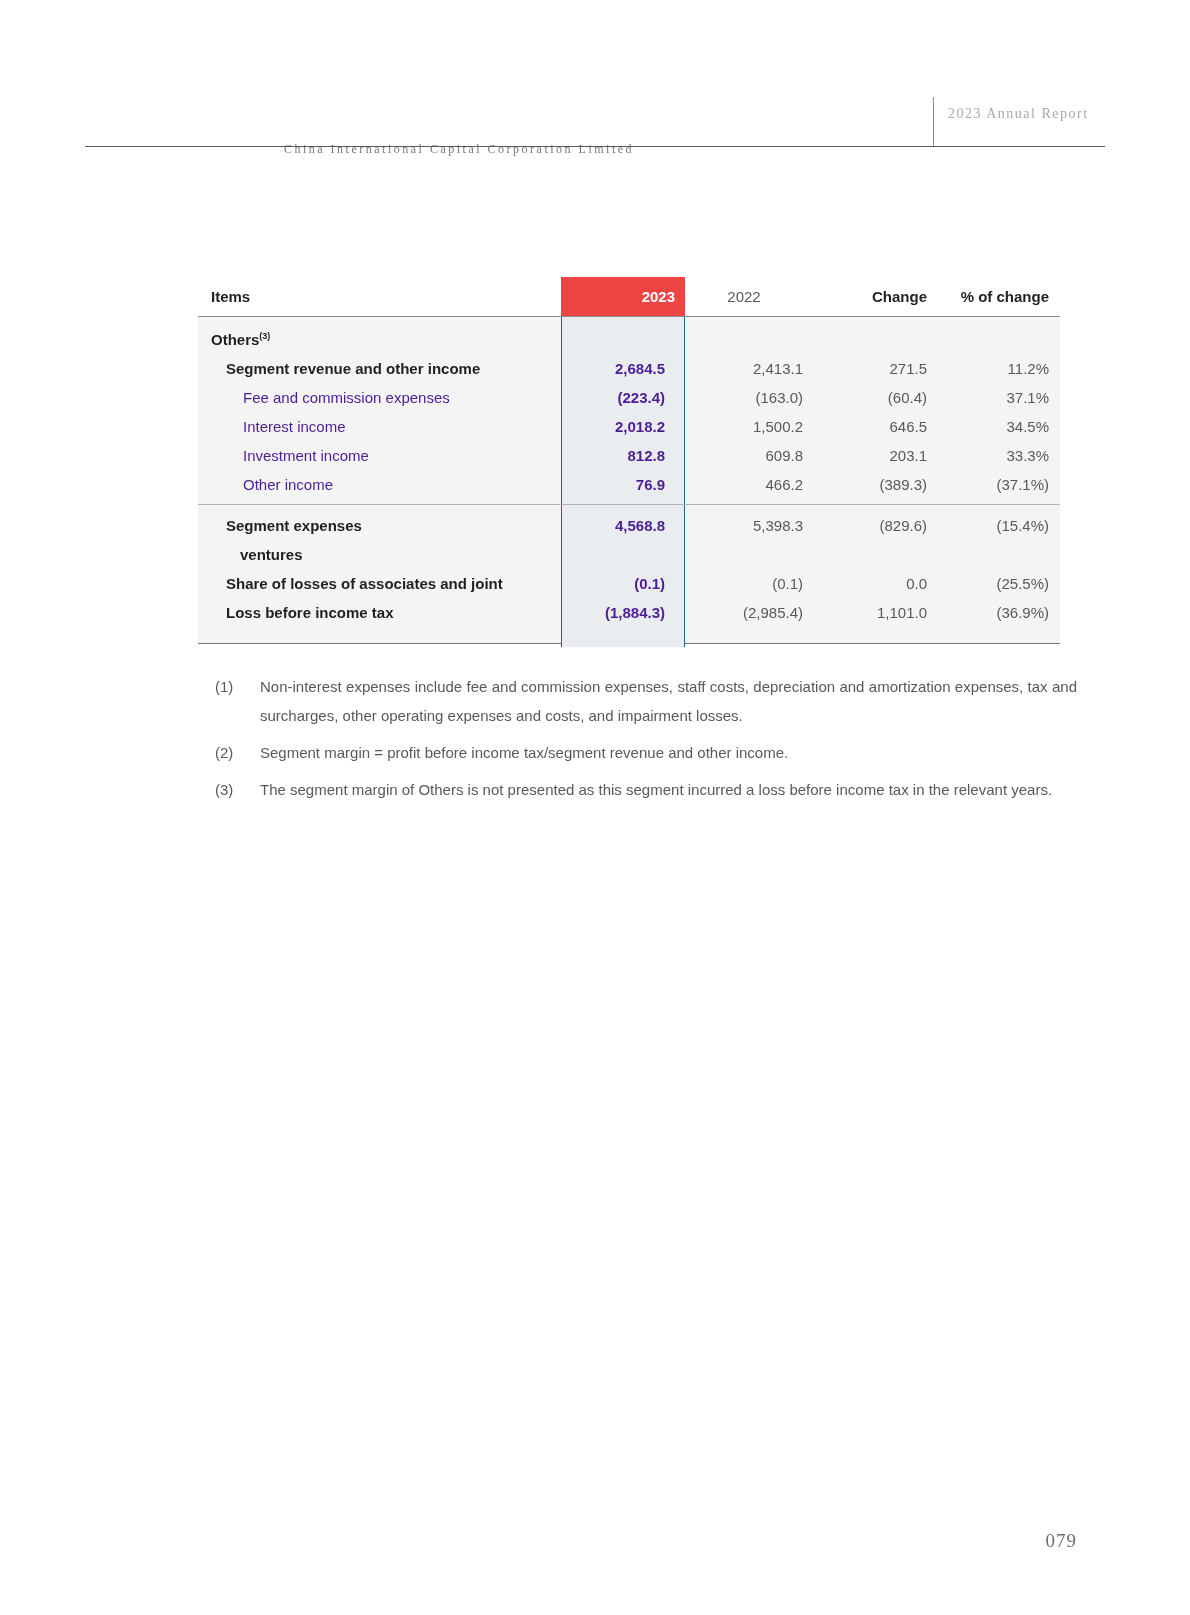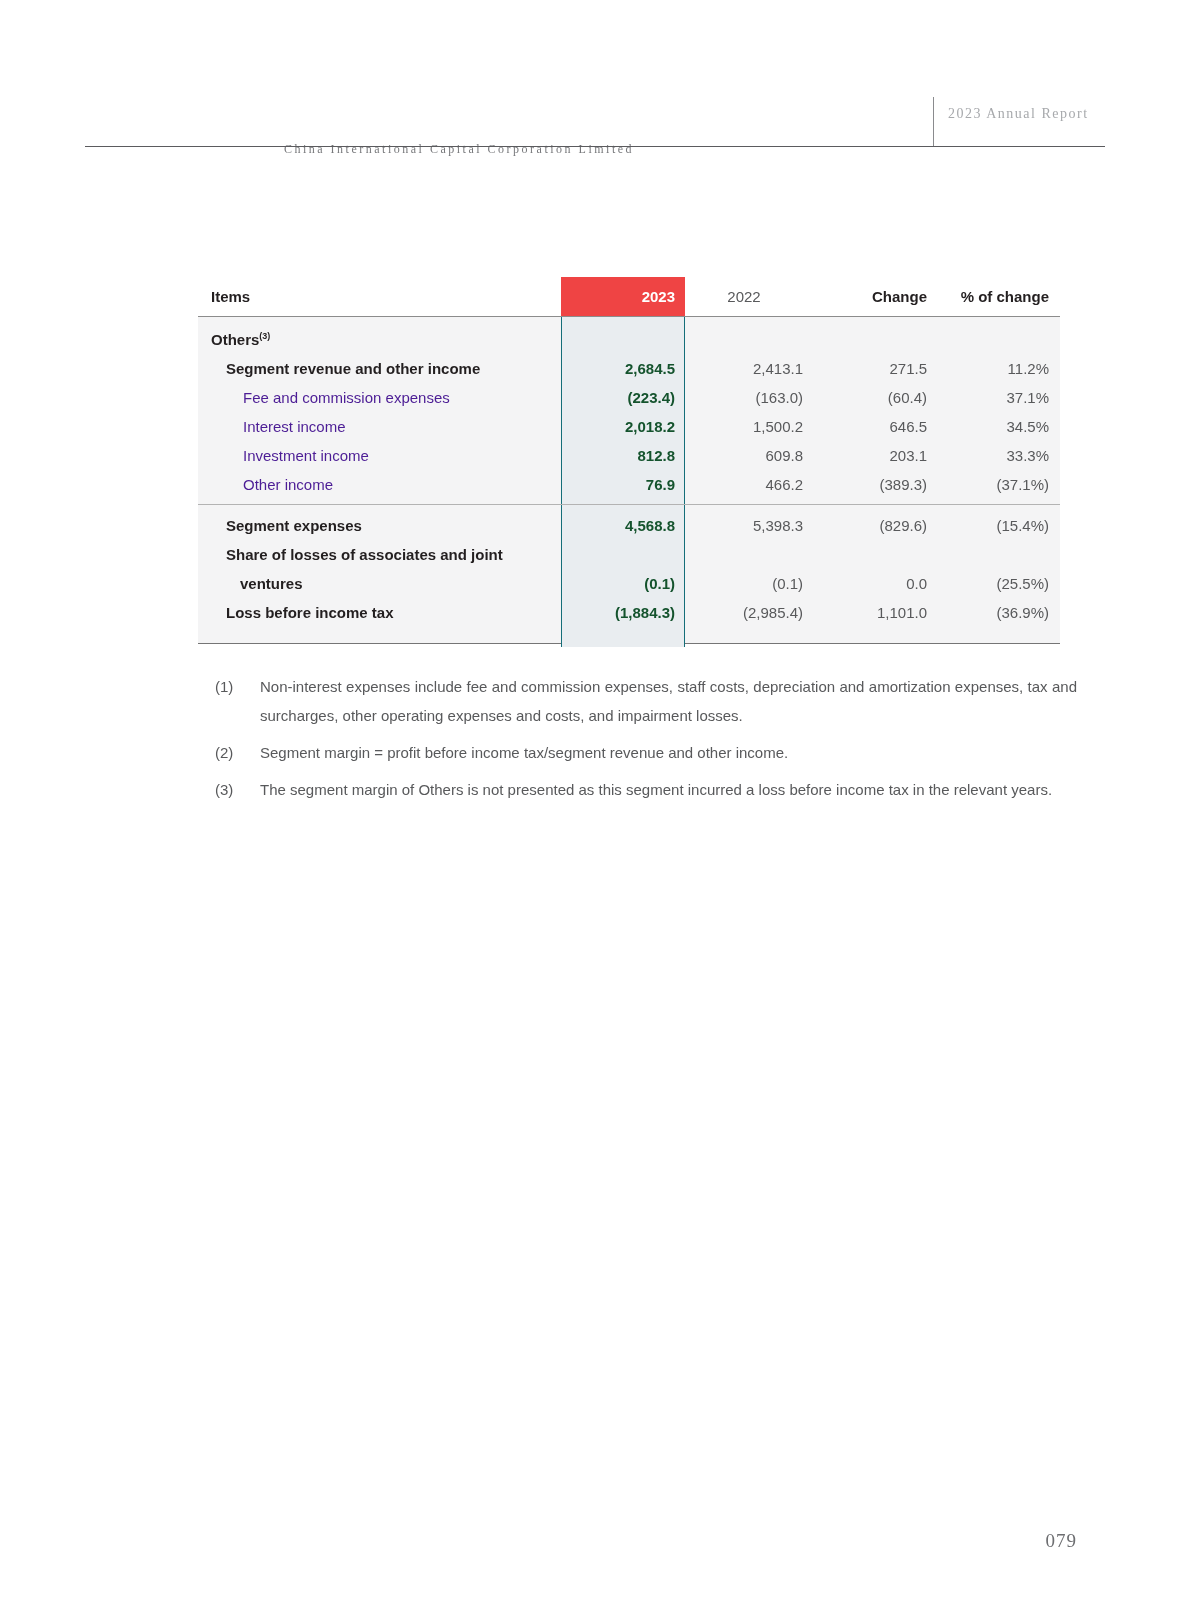--- a/index.html
+++ b/index.html
@@ -45,21 +45,21 @@
     box-sizing:border-box;z-index:0;
   }
   .trow{position:relative;z-index:1;align-items:end;}
   .trow .lab{color:#4c1d95;}
   .trow.bold .lab{color:#231f20;font-weight:bold;}
   .labline{line-height:29px;}
   .labline.cont{padding-left:14px;}
   .indent-1 .lab{padding-left:28px;}
   .indent-2 .lab{padding-left:45px;}
   .cell.num{text-align:right;line-height:29px;color:#58595b;}
-  .cell.num.c2023{color:#14532d;font-weight:bold;padding-right:10px;}
+  .cell.num.c2023{color:#4c1d95;font-weight:bold;padding-right:20px;}
   .cell.num.c2022{padding-right:2px;}
   .cell.num.cchg{padding-right:2px;}
   .cell.num.cpct{padding-right:11px;}
   .row-sep{border-top:1px solid #b3b3b3;margin:5px 0 6px 0;position:relative;z-index:1;}
   .section-row{position:relative;z-index:1;line-height:29px;}
   .section-row .lab{padding-left:13px;font-weight:bold;color:#231f20;}
   .section-row sup{font-size:9px;font-weight:bold;}
 
   
   .footnotes{position:absolute;left:215px;top:672px;width:862px;font-size:15px;color:#58595b;}
@@ -147,22 +147,22 @@
           <div class="cell lab">
             <div class="labline">Segment expenses</div>
           </div>
           <div class="cell num c2023">4,568.8</div>
           <div class="cell num c2022">5,398.3</div>
           <div class="cell num cchg">(829.6)</div>
           <div class="cell num cpct">(15.4%)</div>
         </div>
         <div class="trow indent-1 bold">
           <div class="cell lab">
+            <div class="labline cont">ventures</div>
             <div class="labline">Share of losses of associates and joint</div>
-            <div class="labline cont">ventures</div>
           </div>
           <div class="cell num c2023">(0.1)</div>
           <div class="cell num c2022">(0.1)</div>
           <div class="cell num cchg">0.0</div>
           <div class="cell num cpct">(25.5%)</div>
         </div>
         <div class="trow indent-1 bold">
           <div class="cell lab">
             <div class="labline">Loss before income tax</div>
           </div>

